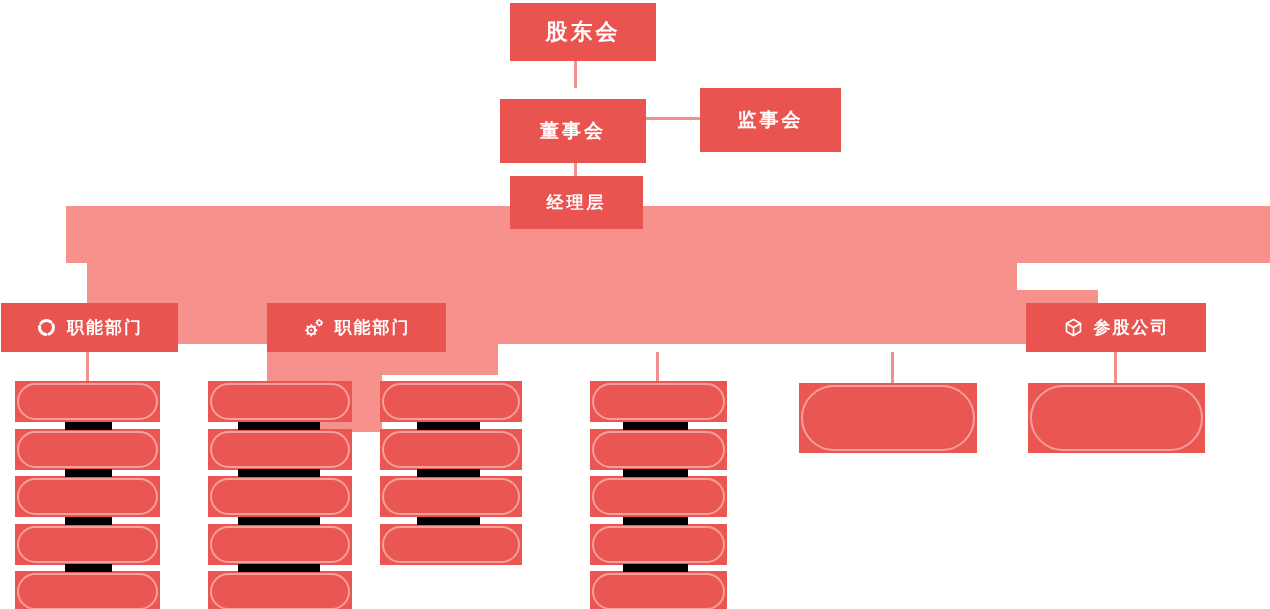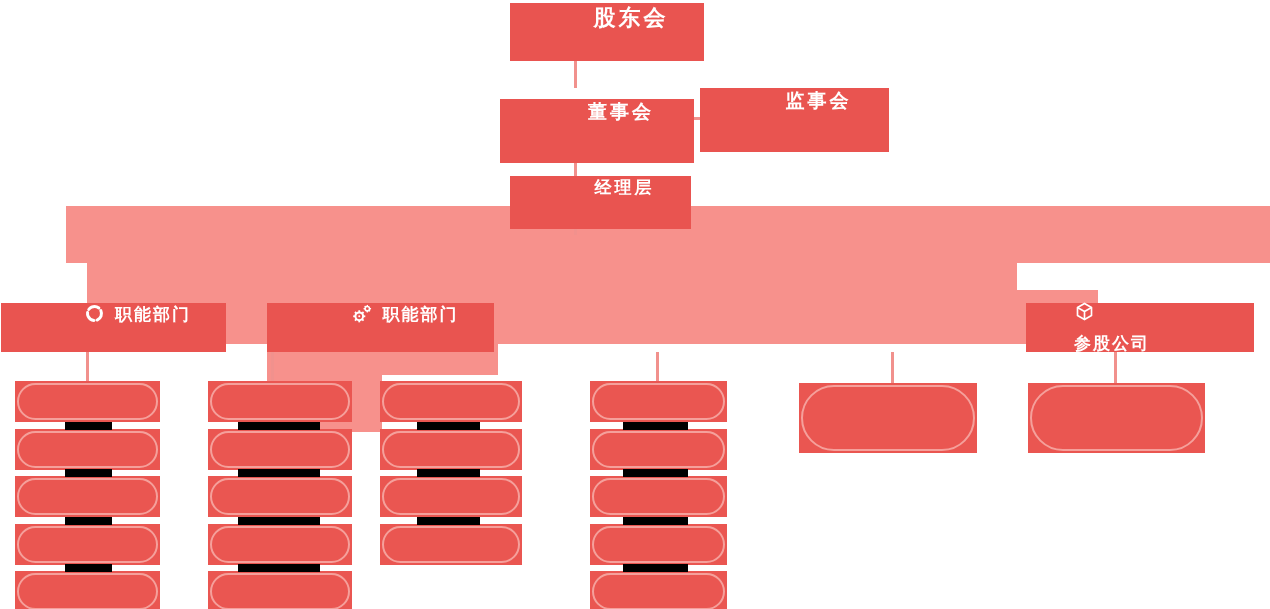--- a/index.html
+++ b/index.html
@@ -4,22 +4,22 @@
 <style>
   html,body{margin:0;padding:0;background:#ffffff;}
   .stage{
     position:relative;width:1270px;height:609px;background:#ffffff;
     overflow:hidden;font-family:"DejaVu Sans","Liberation Sans",sans-serif;
   }
   .salmon{position:absolute;background:#f7918c;z-index:1;}
   .line{position:absolute;background:#f1918d;z-index:2;}
   .node{
     position:absolute;background:#e95450;color:#ffffff;z-index:3;
-    display:flex;align-items:flex-start;justify-content:center;
-    font-weight:bold;letter-spacing:3px;padding-left:48px;
+    display:flex;align-items:center;justify-content:center;
+    font-weight:bold;letter-spacing:3px;
   }
   .node.hdr{letter-spacing:2px;font-size:17px;gap:10px;}
   .node.hdr.widegap{gap:22px;}
   .icon{display:inline-flex;align-items:center;justify-content:center;}
   .pill{position:absolute;background:#ea5651;z-index:3;}
   .pill .rim{position:absolute;left:2px;right:2px;top:2px;bottom:2px;
     border:2px solid #f5a09b;border-radius:20px;}
   .pill.big .rim{border-radius:34px;}
   .bar{position:absolute;background:#000000;z-index:4;}
 </style>
@@ -91,21 +91,21 @@
           <line x1="19.5" y1="7.9" x2="20.7" y2="9.1"></line>
           <line x1="16.1" y1="4.5" x2="14.9" y2="3.3"></line>
         </g>
       </svg>
     </span>
     <span>职能部门</span>
   </div>
 
 
 
-  <div class="node hdr" style="left:1026px;top:303px;width:180px;height:49px;flex-direction:column;">
+  <div class="node hdr" style="left:1026px;top:303px;width:180px;height:49px;">
     <span class="icon">
       <svg width="21" height="21" viewBox="0 0 24 24" fill="none" stroke="#fff" stroke-width="1.9" stroke-linejoin="round">
         <polygon points="12,2.8 20,7.4 20,16.6 12,21.2 4,16.6 4,7.4"></polygon>
         <path d="M4 7.4 L12 12 L20 7.4 M12 12 V21.2"></path>
       </svg>
     </span>
     <span>参股公司</span>
   </div>
 
 <div class="pill" style="left: 15px; top: 381px; width: 145px; height: 41px;">

